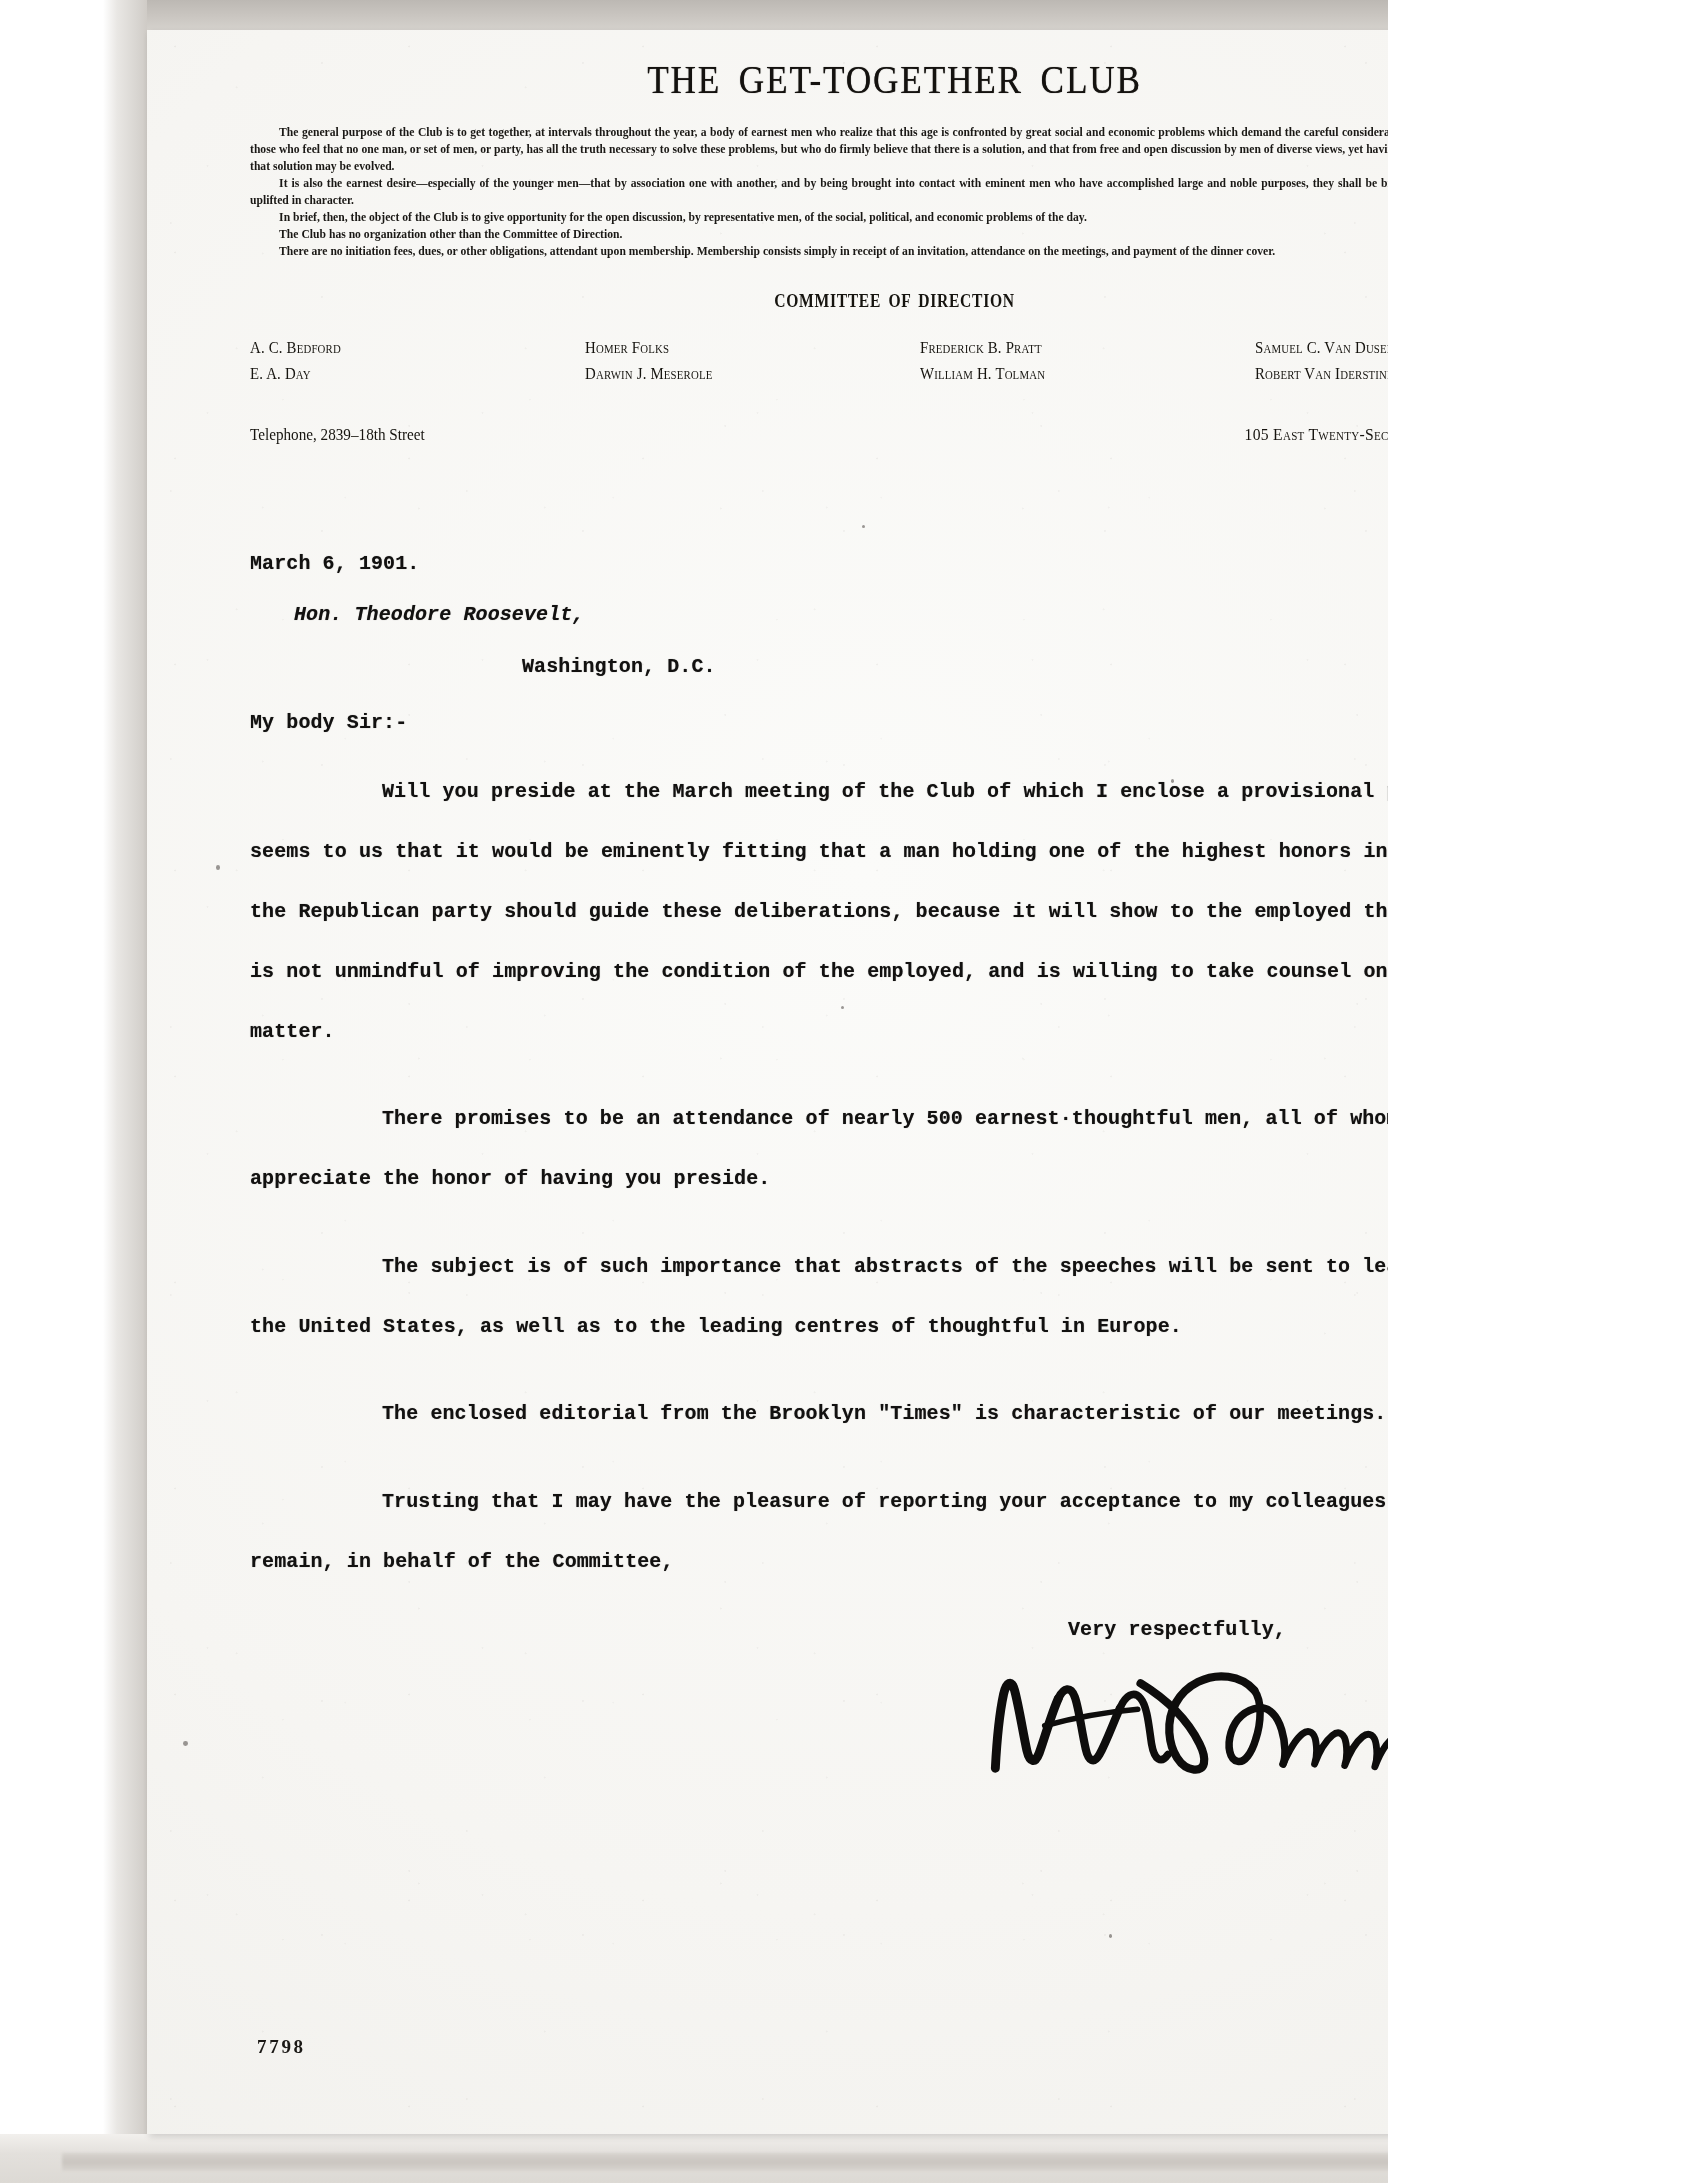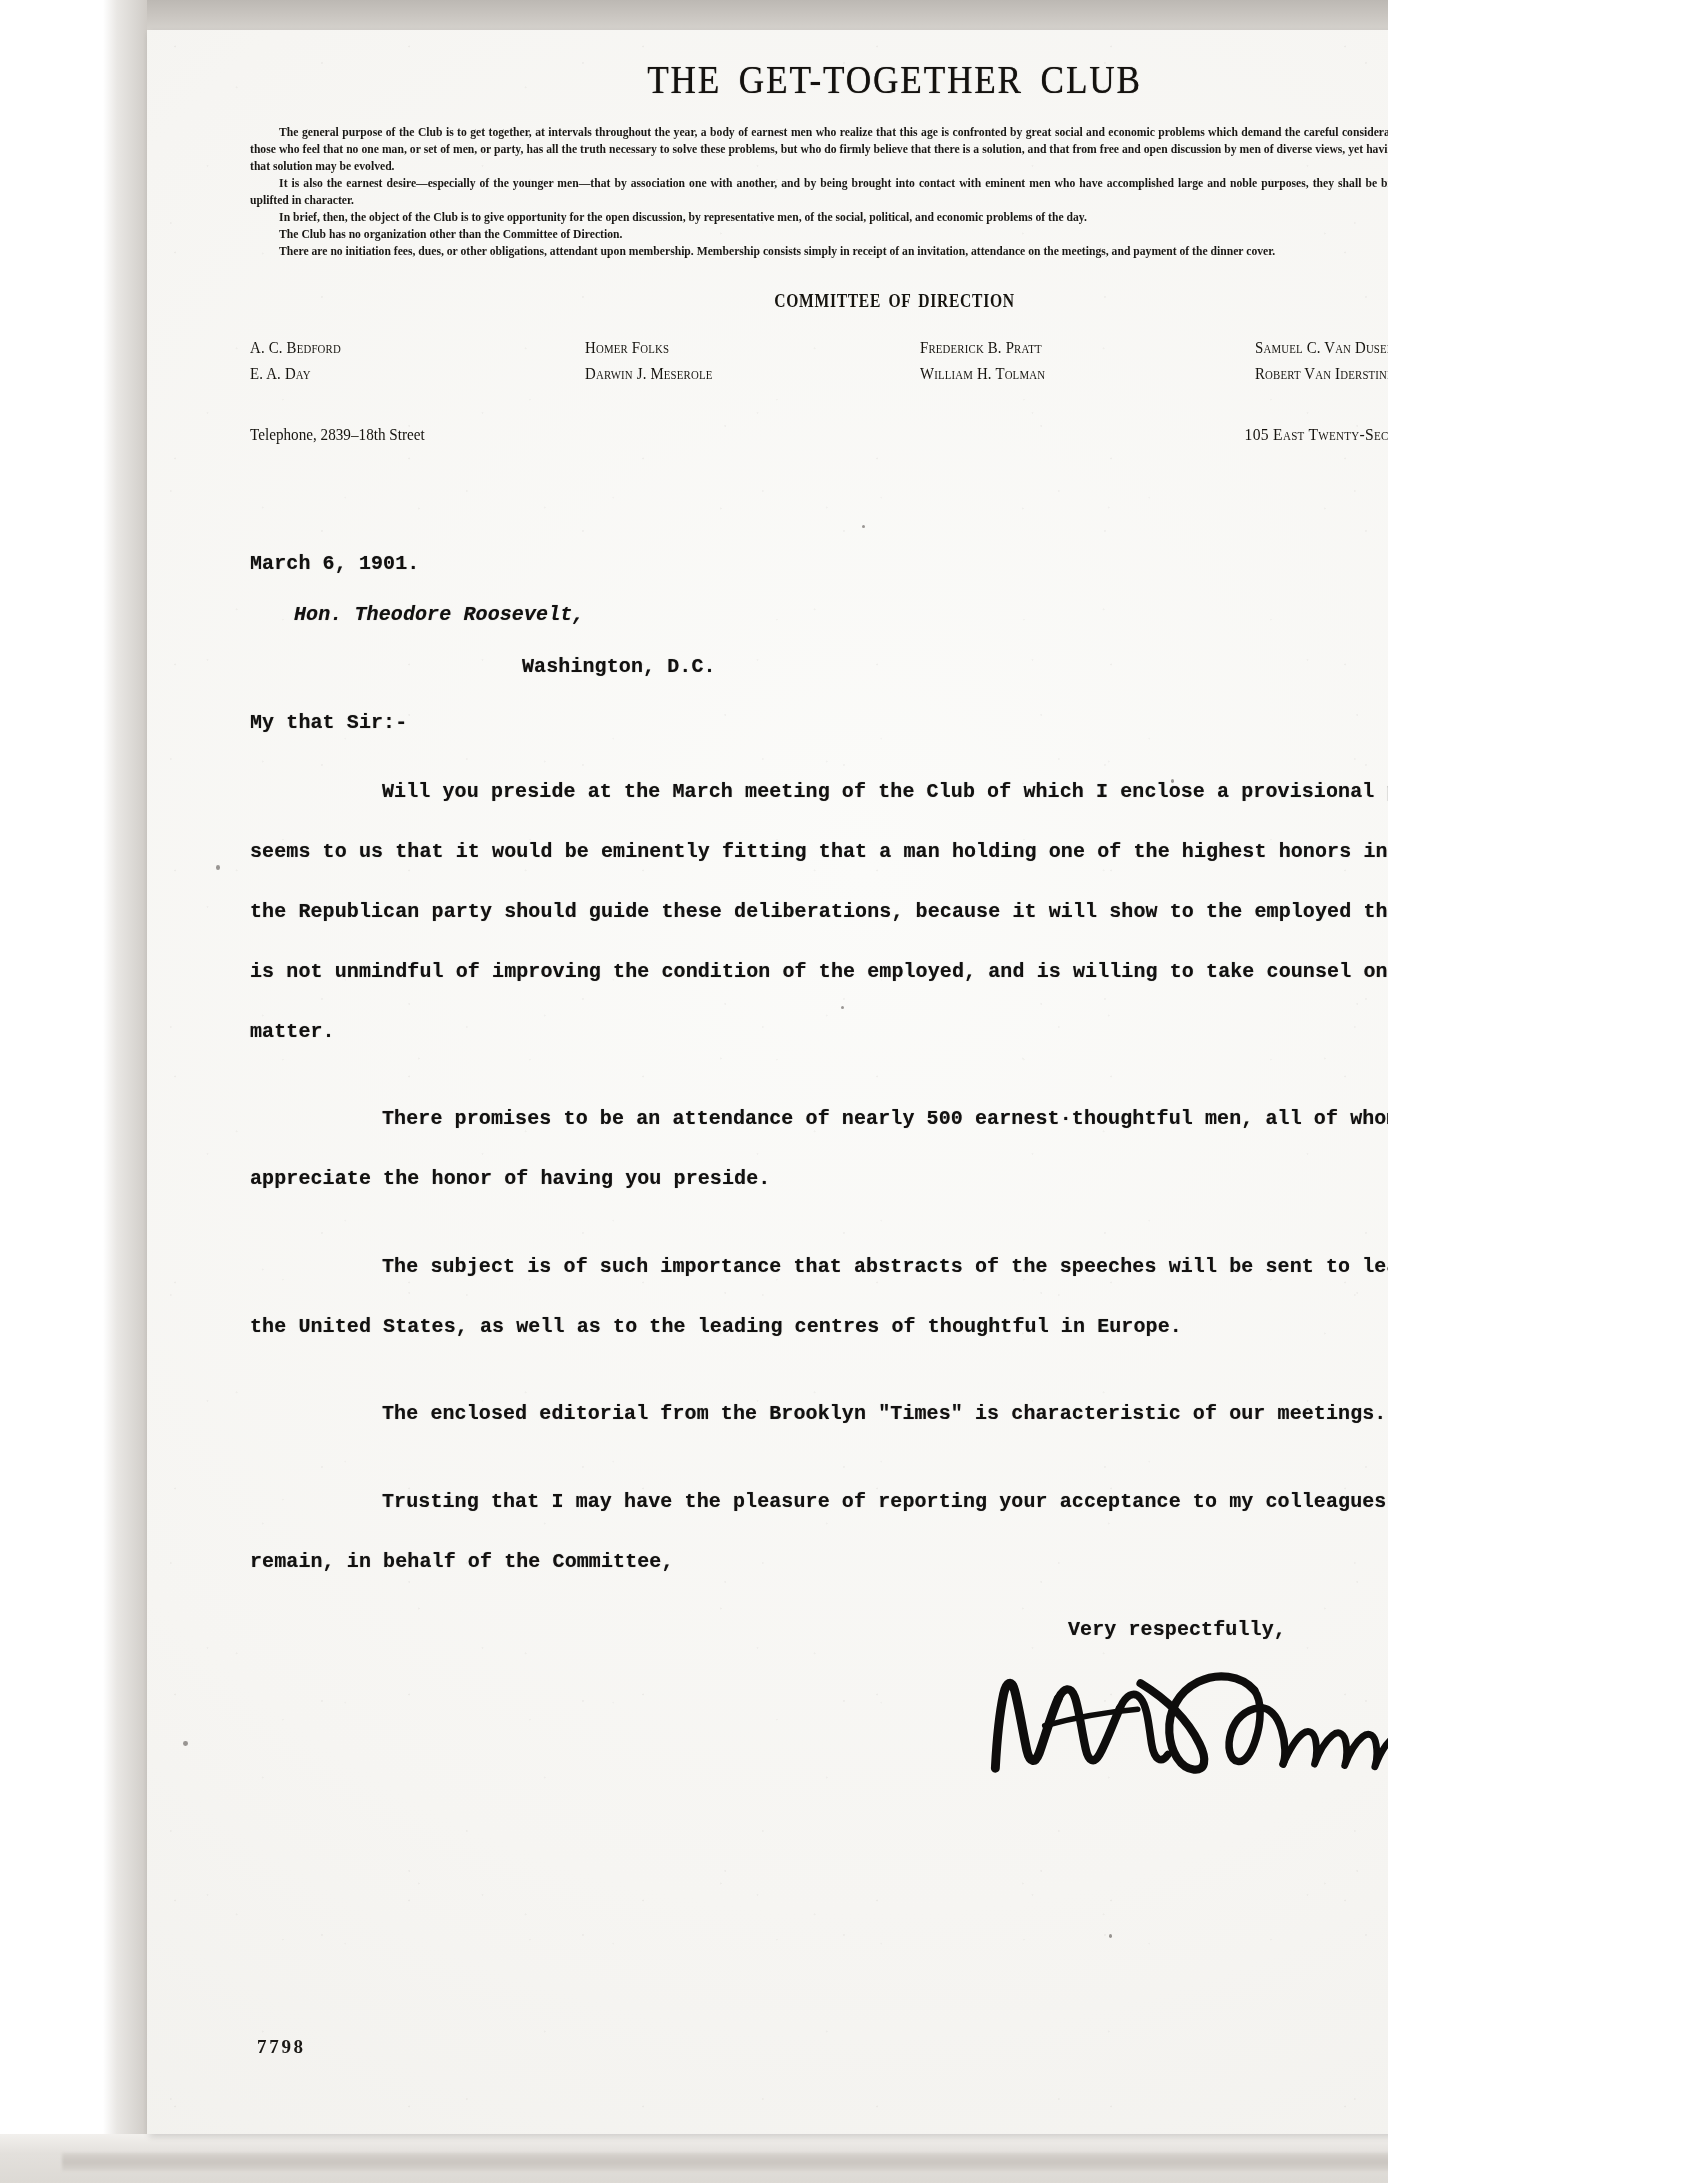--- a/index.html
+++ b/index.html
@@ -297,21 +297,21 @@
 
     <div class="typed">
 
       <div class="date-line">March 6, 1901.</div>
 
       <div class="addressee">
         <div class="addr-l1">Hon. Theodore Roosevelt,</div>
         <div class="addr-l3">Washington, D.C.</div>
       </div>
 
-      <div class="salutation">My that Sir:-</div>
+      <div class="salutation">My body Sir:-</div>
 
       <div class="body-para">Will you preside at the March meeting of the Club of which I enclose a provisional program?  It seems to us that it would be eminently fitting that a man holding one of the highest honors in the gift of the Republican party should guide these deliberations, because it will show to the employed that this party is not unmindful of improving the condition of the employed, and is willing to take counsel on this important matter.</div>
       <div class="body-para">There promises to be an attendance of nearly 500 earnest·thoughtful men, all of whom will appreciate the honor of having you preside.</div>
       <div class="body-para">The subject is of such importance that abstracts of the speeches will be sent to leading papers in the United States, as well as to the leading centres of thoughtful in Europe.</div>
       <div class="body-para">The enclosed editorial from the Brooklyn "Times" is characteristic of our meetings.</div>
       <div class="body-para">Trusting that I may have the pleasure of reporting your acceptance to my colleagues, I beg to remain, in behalf of the Committee,</div>
 
       <div class="closing">Very respectfully,</div>
 
       <div class="signature">

